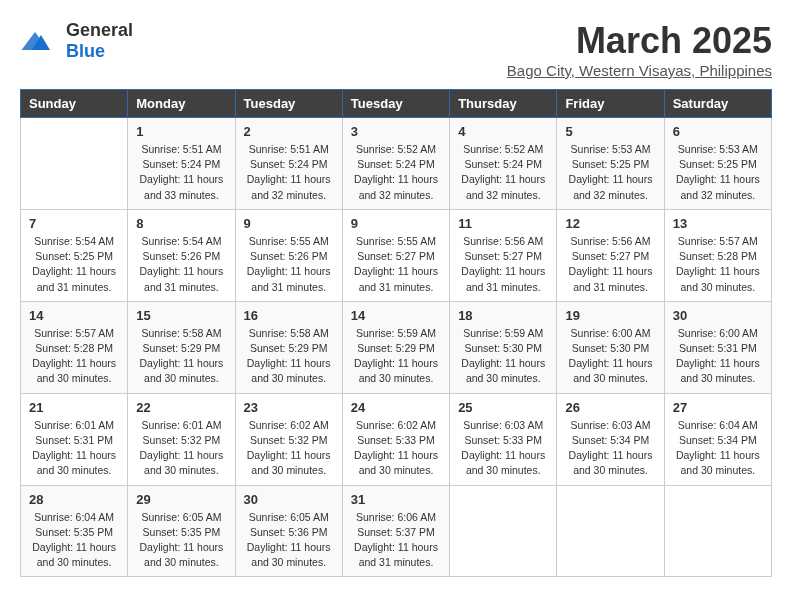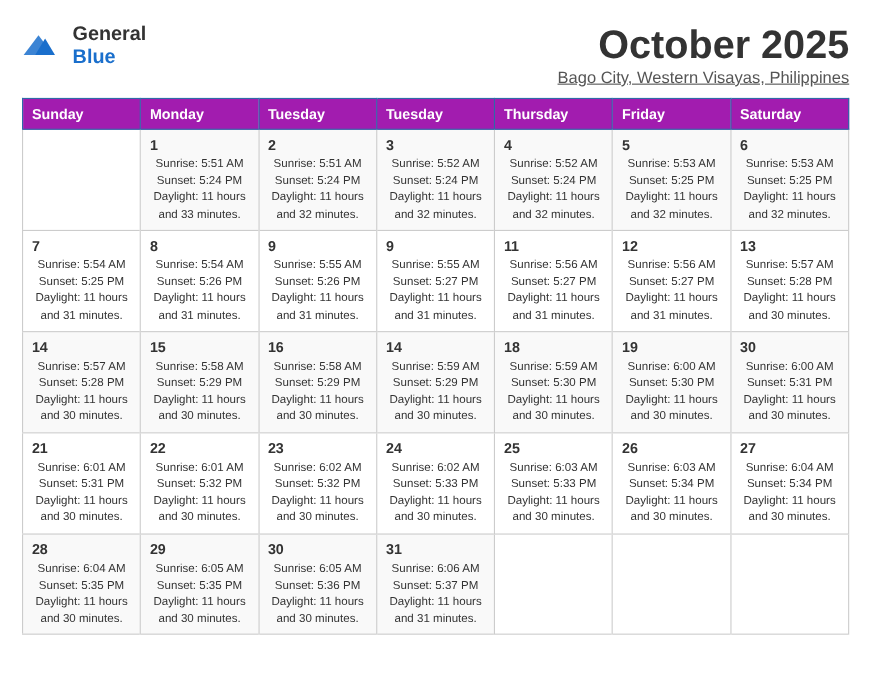--- a/index.html
+++ b/index.html
@@ -37,21 +37,21 @@
       font-size: 15px;
       color: #555;
       text-decoration: underline;
     }
     table {
       width: 100%;
       border-collapse: collapse;
       border: 1px solid #ccc;
     }
     thead th {
-      background-color: #a21caf;
+      background-color: #404040;
       color: #fff;
       font-size: 13px;
       font-weight: bold;
       padding: 6px 8px;
       text-align: left;
       border: 1px solid #2e6aa8;
     }
     tbody tr {
       border-bottom: 1px solid #ccc;
     }
@@ -92,21 +92,21 @@
     <svg class="logo-icon" viewBox="0 0 40 32" xmlns="http://www.w3.org/2000/svg">
       <polygon points="20,4 38,28 2,28" fill="#1a6fcc" opacity="0.85"></polygon>
       <polygon points="28,8 40,28 16,28" fill="#1a6fcc"></polygon>
     </svg>
     <div>
       <span style="font-size:18px;font-weight:bold;color:#333;">General</span><br>
       <span style="font-size:18px;font-weight:bold;color:#1a6fcc;">Blue</span>
     </div>
   </div>
   <div class="title-block">
-    <div class="month-title">October 2025</div>
+    <div class="month-title">March 2025</div>
     <div class="location-title">Bago City, Western Visayas, Philippines</div>
   </div>
 </div>
 
 <table>
   <thead>
     <tr>
     <th>Sunday</th>
         <th>Monday</th>
         <th>Tuesday</th>

